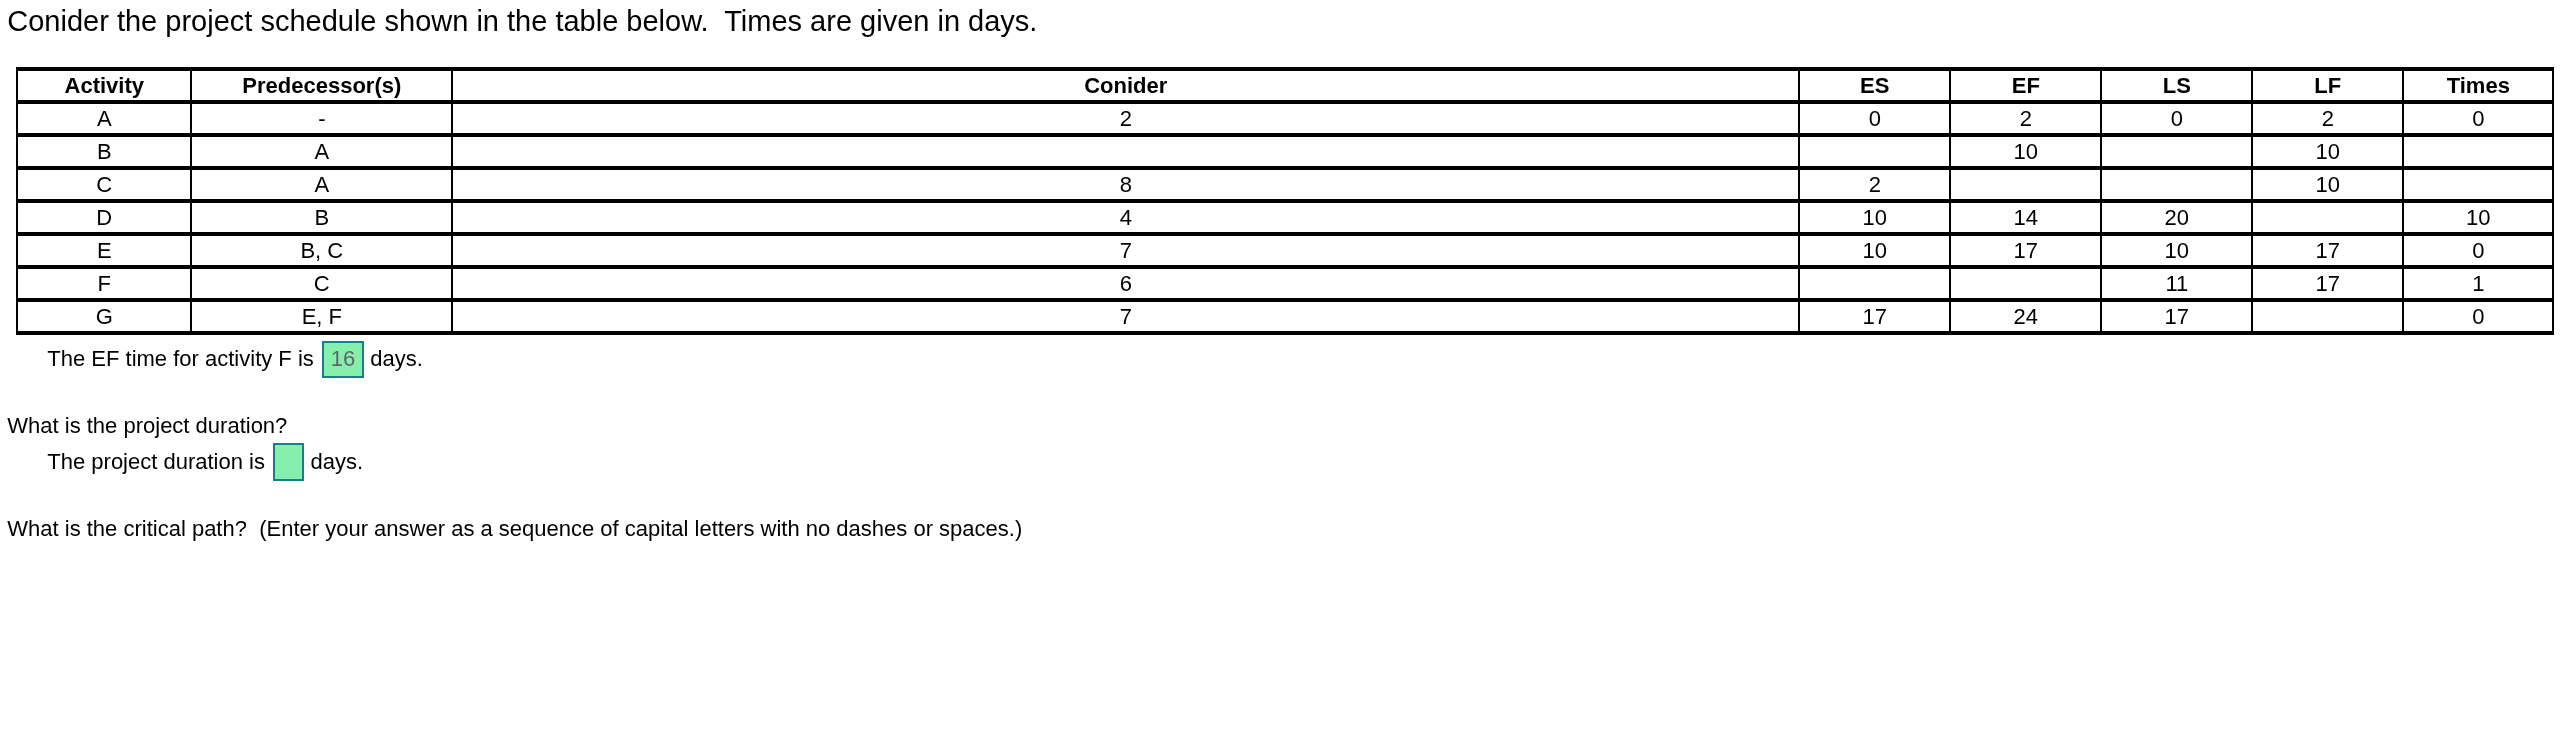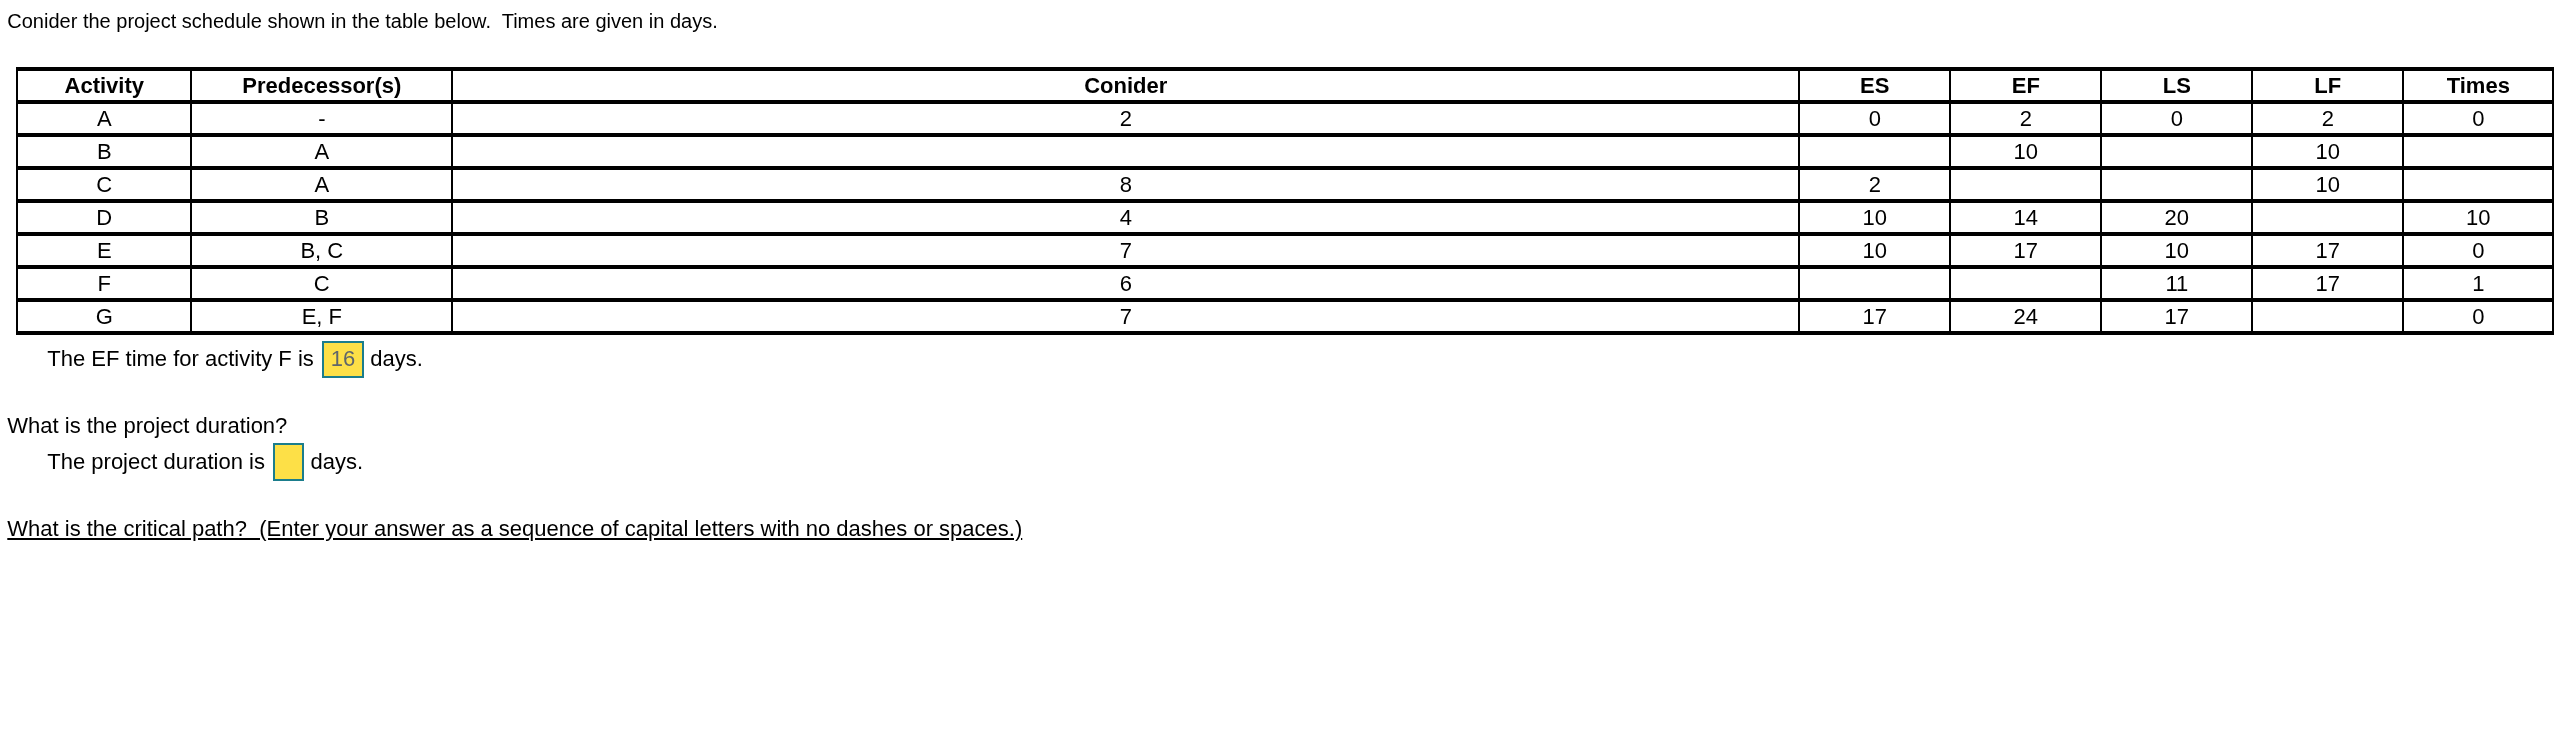--- a/index.html
+++ b/index.html
@@ -8,21 +8,21 @@
     width: 2576px; height: 755px;
     font-family: "Liberation Sans", sans-serif;
     color: #000;
     overflow: hidden;
     position: relative;
   }
   .page { width: 2576px; height: 755px; background: #fff; }
 
   .intro {
     padding: 9px 0 0 7.3px;
-    font-size: 20px;
+    font-size: 29px;
     line-height: 25.4px;
     white-space: pre;
   }
 
   table.sched {
     border-collapse: collapse;
     table-layout: fixed;
     width: 2534px;
     margin: 33px 0 0 16.3px;
   }
@@ -37,39 +37,39 @@
     font-size: 22px;
     line-height: 1;
     overflow: hidden;
   }
   table.sched th { font-weight: bold; }
 
   .questions { margin-left: 7.3px; font-size: 22px; }
   .q-prompt { line-height: 23.6px; white-space: pre; }
   .q1-prompt { margin-top: 28px; }
   .q2-prompt { margin-top: 33px; }
-  .q3-prompt { margin-top: 33px; text-decoration: underline; }
+  .q3-prompt { margin-top: 33px; }
   .q-answer {
     display: flex;
     align-items: center;
     height: 44px;
     margin-top: 1.8px;
     margin-left: 40px;
   }
   .abox {
     display: inline-flex;
     align-items: center;
     justify-content: center;
     border: 2.7px solid #1b7d8c;
     height: 38px;
     min-width: 31px;
     margin: 0 6.3px 0 8.2px;
     color: #5f666b;
     font-size: 22px;
-    background: #fde047;
+    background: #86efac;
   }
   .abox.wide { min-width: 42px; height: 37px; }
 </style>
 </head>
 <body>
 
 <div class="page">
 
   <div class="intro">Conider the project schedule shown in the table below.  Times are given in days.</div>
 

